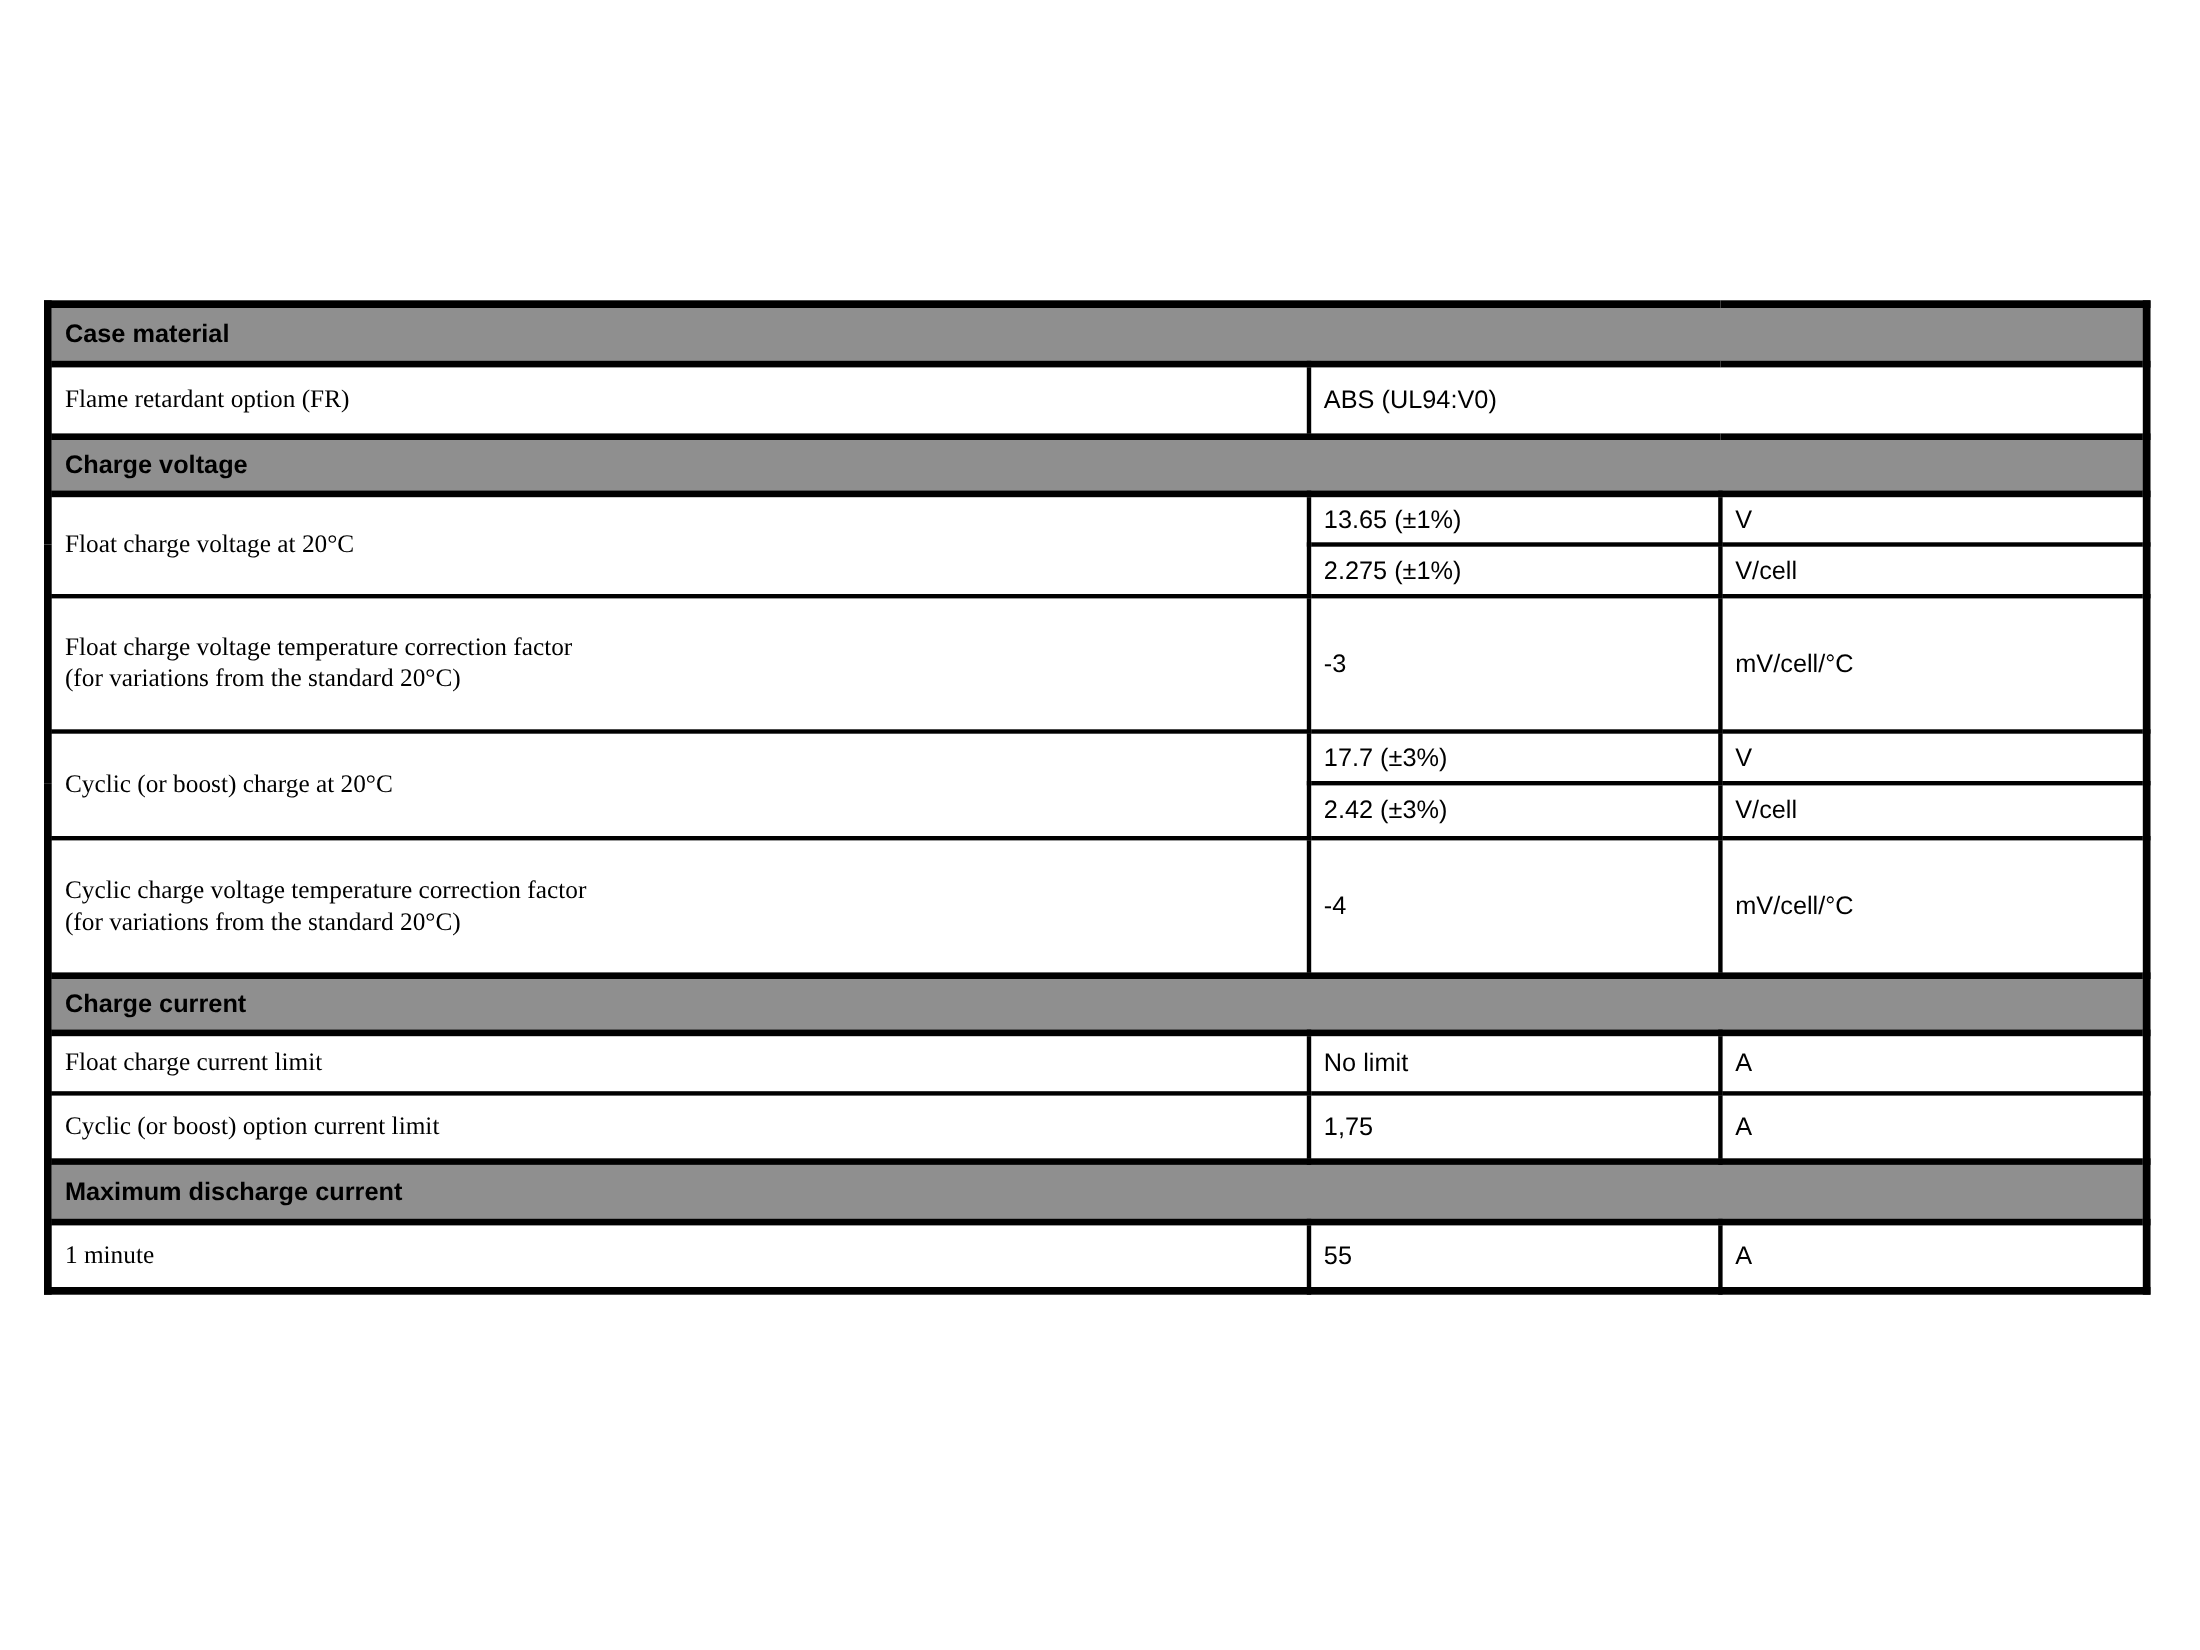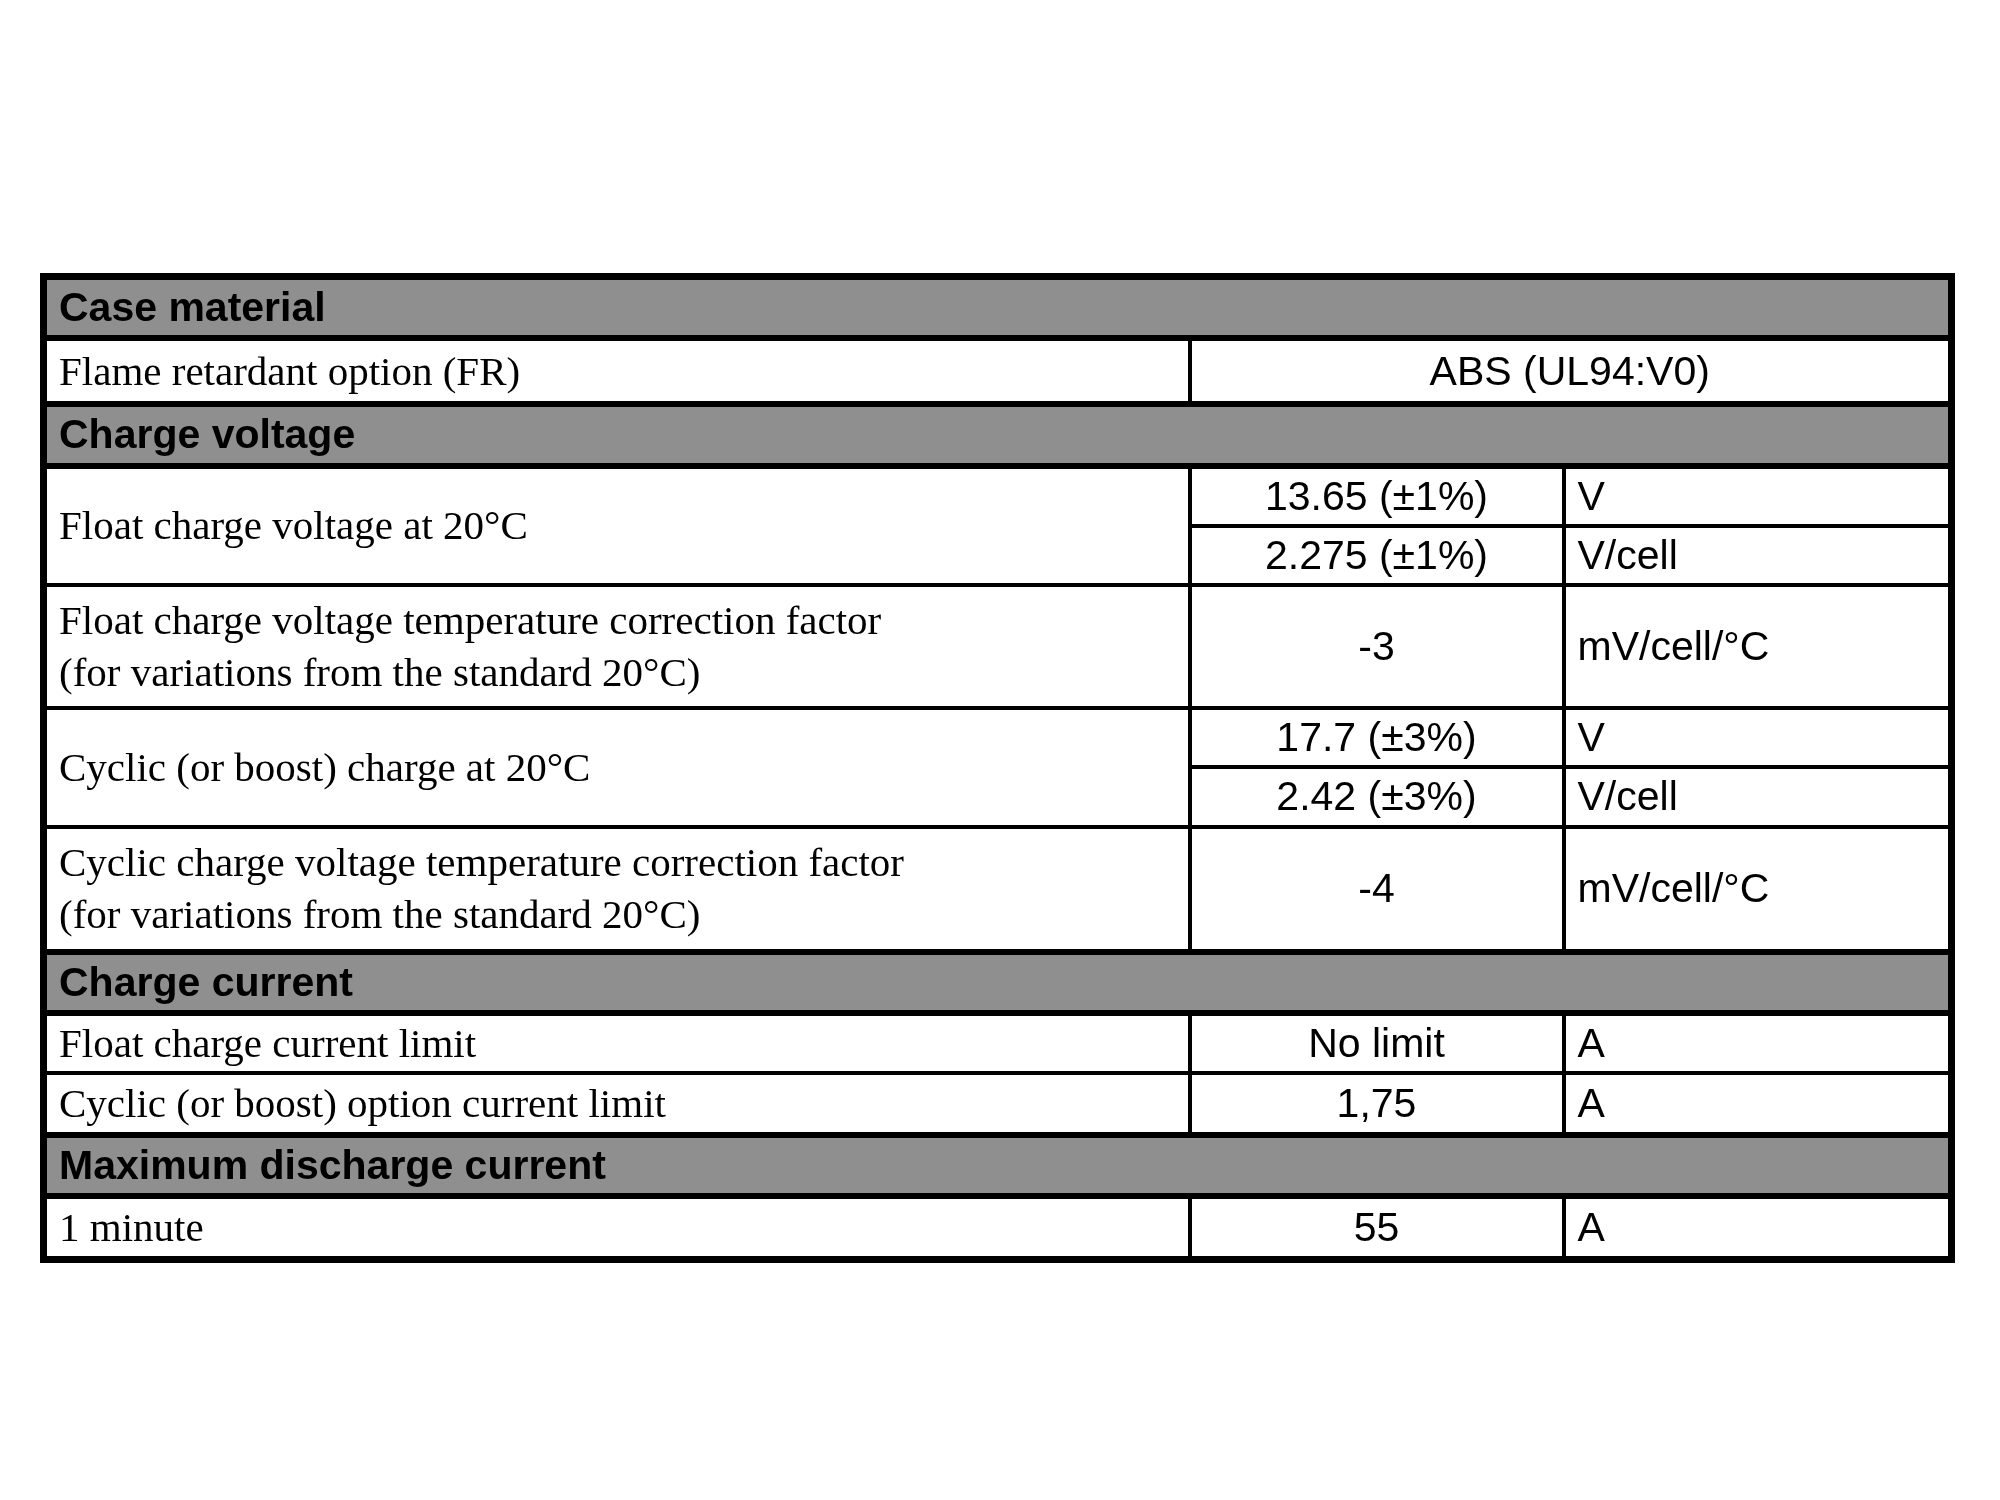--- a/index.html
+++ b/index.html
@@ -18,39 +18,39 @@
     background: #ffffff;
     overflow: hidden;
   }
   table.spec {
     position: absolute;
     left: 40px;
     top: 273px;
     width: 1908px;
     border-collapse: collapse;
     table-layout: fixed;
-    font-size: 41px;
+    font-size: 23px;
     line-height: 1.25;
     border: 7px solid var(--border-color, #000000);
   }
   table.spec td {
     border: 4px solid var(--border-color, #000000);
     background: var(--cell-bg, #ffffff);
     padding: 2px 12px;
     vertical-align: middle;
     overflow: hidden;
   }
   tr.section td {
     background: var(--section-bg, #8f8f8f);
     font-weight: 700;
     border-top-width: 6px;
     border-bottom-width: 6px;
   }
   td.label { text-align: left; font-family: Liberation Serif, serif; }
-  td.val   { text-align: center; padding: 2px 6px; }
+  td.val   { text-align: left; padding: 2px 6px; }
   td.unit  { text-align: left; }
   td.sub-top { border-bottom-width: 2px; }
   td.sub-bot { border-top-width: 2px; }
 </style>
 </head>
 <body>
 
 <div class="page">
   <table class="spec">
     <colgroup>

